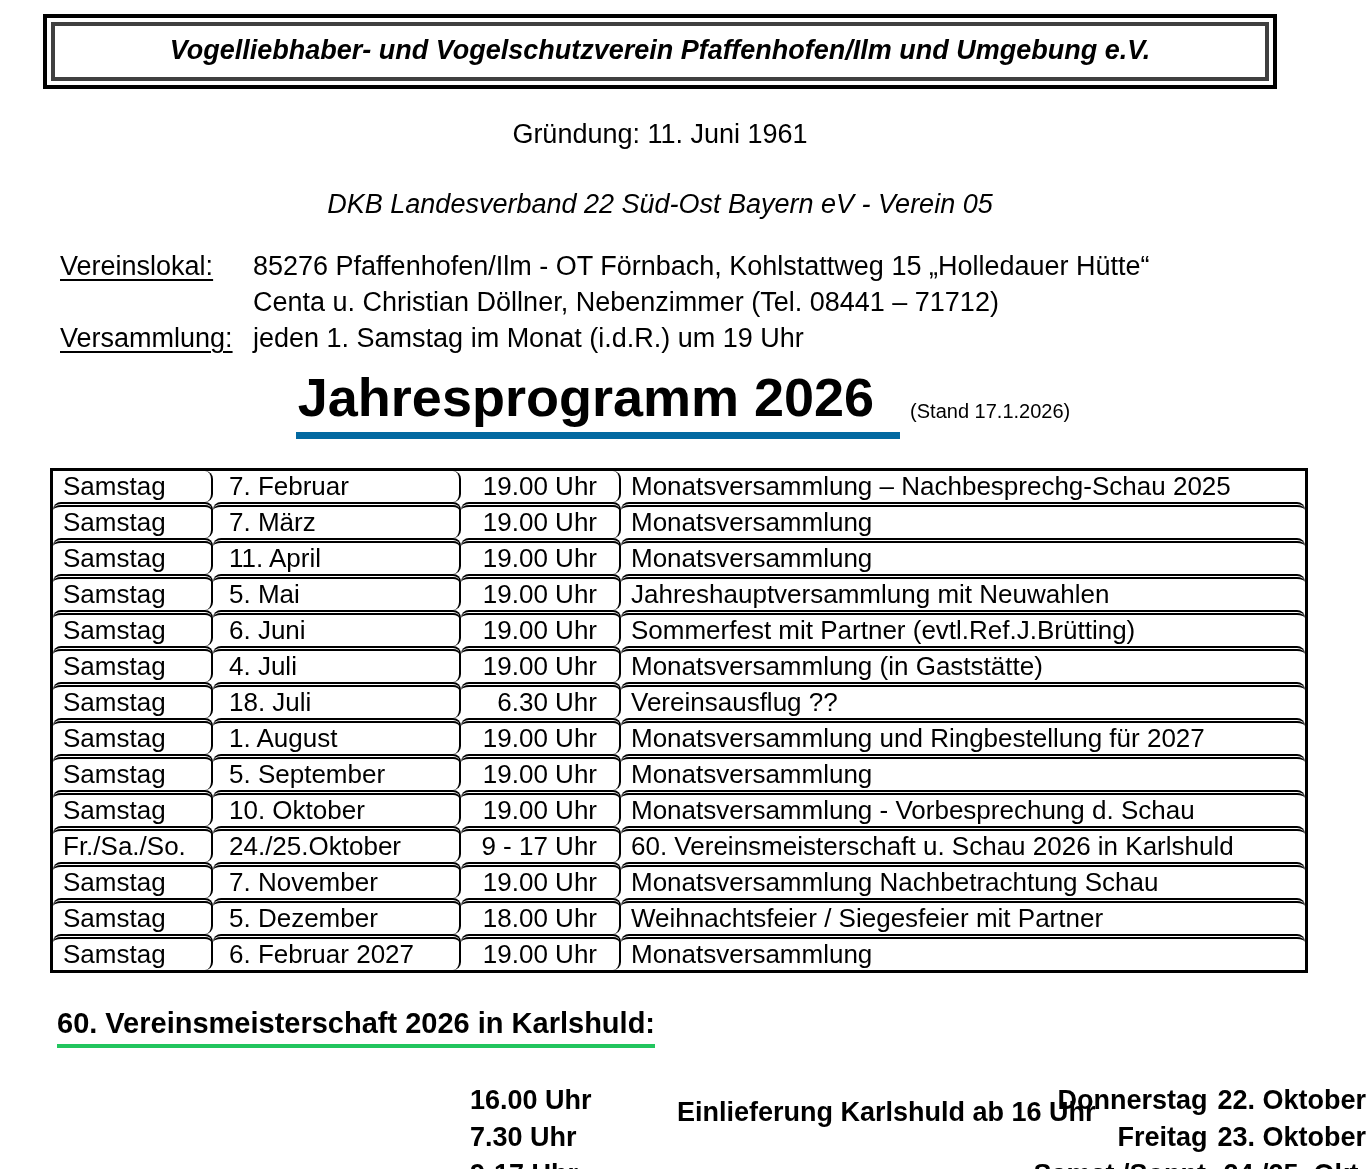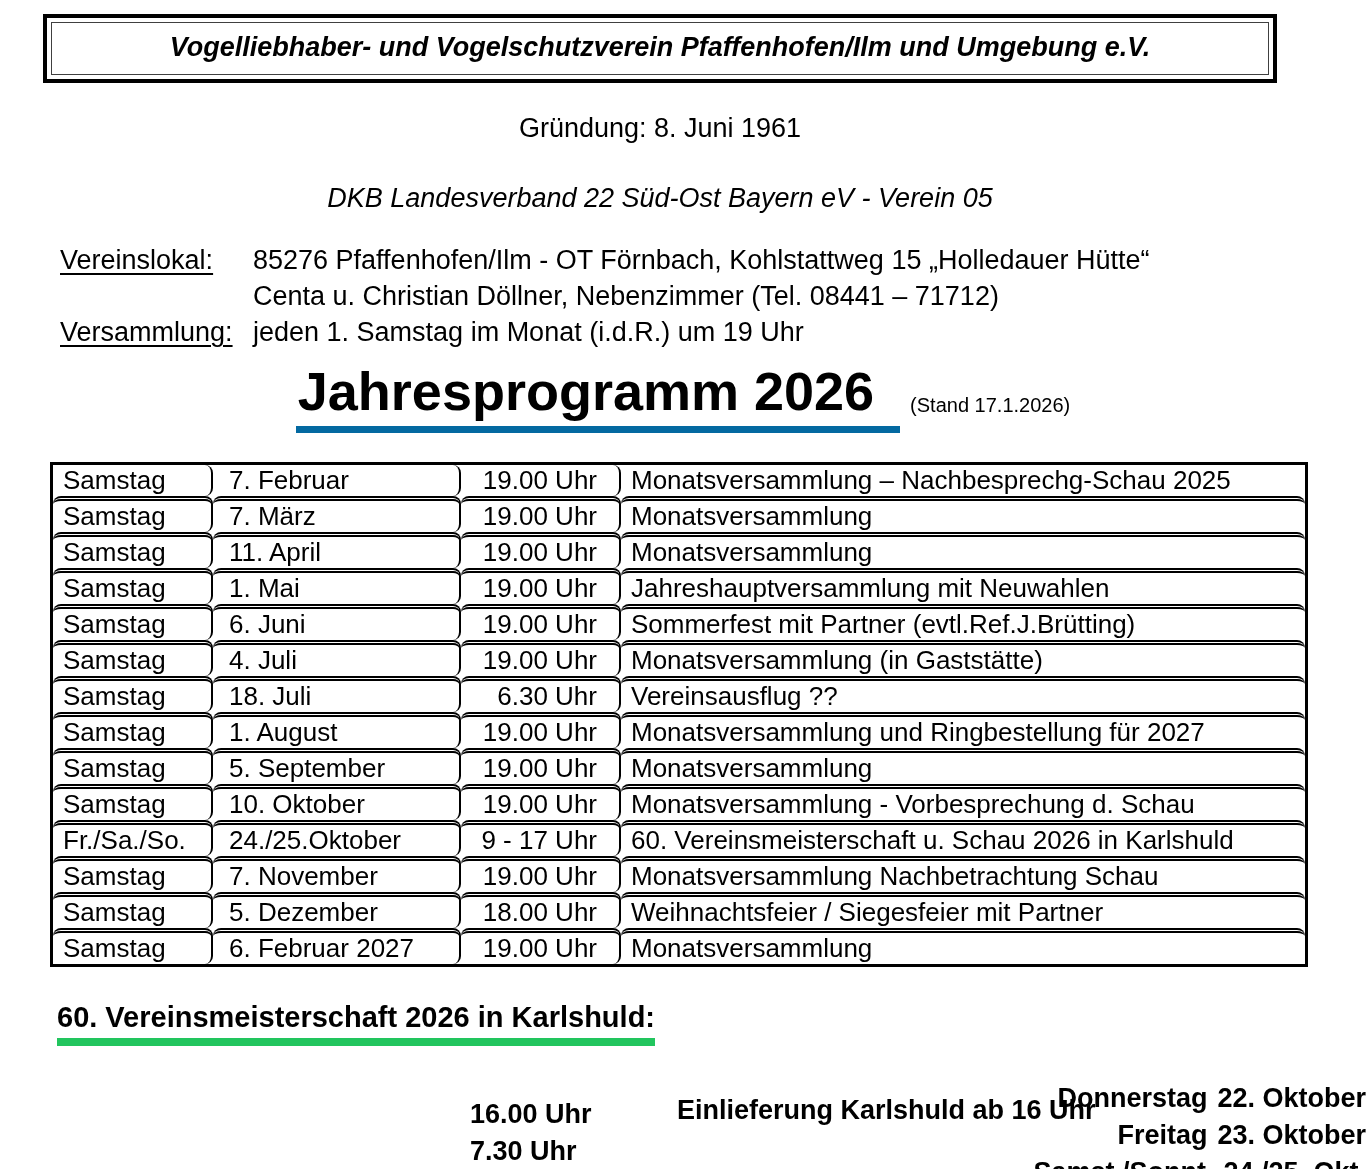--- a/index.html
+++ b/index.html
@@ -10,21 +10,21 @@
     overflow: hidden;
   }
 
   
   .title-box {
     margin: 14px 89px 0 43px;
     border: 4px solid #000;
     padding: 4px;
   }
   .title-box-inner {
-    border: 1px solid #404040;
+    border: 4px solid #404040;
     text-align: center;
     font-weight: bold;
     font-style: italic;
     font-size: 27px;
     line-height: 33px;
     padding: 8px 8px 10px 8px;
   }
 
   .center-line {
     text-align: center;
@@ -95,50 +95,50 @@
   table.program-table td.c-event { padding-left: 10px; }
 
   
   .champ-heading {
     margin: 34px 0 0 57px;
     font-size: 29px;
     font-weight: bold;
   }
   .champ-heading .u2 {
     display: inline-block;
-    border-bottom: 8px solid #22c55e;
+    border-bottom: 4px solid #22c55e;
     padding-bottom: 4px;
   }
   .champ-rows {
     margin: 34px 0 0 57px;
     font-size: 27px;
     font-weight: bold;
   }
   .champ-row {
     position: relative;
     height: 37px;
     line-height: 37px;
     white-space: nowrap;
     text-align: right;
   }
   .champ-row .cr-day  { display: inline-block; min-width: 170px; padding-right: 10px; box-sizing: border-box; }
   .champ-row .cr-date { display: inline-block; }
-  .champ-row .cr-time { position: absolute; left: 413px; top: 16px; }
+  .champ-row .cr-time { position: absolute; left: 413px; top: 0; }
   .champ-row .cr-desc { position: absolute; left: 620px; top: 0; margin-top: 12px; }
 </style>
 </head>
 <body>
 
 <div class="doc">
 
   <div class="title-box">
     <div class="title-box-inner">Vogelliebhaber- und Vogelschutzverein Pfaffenhofen/Ilm und Umgebung e.V.</div>
   </div>
 
-  <div class="center-line founding">Gründung: 8. Juni 1961</div>
+  <div class="center-line founding">Gründung: 11. Juni 1961</div>
 
   <div class="center-line association">DKB Landesverband 22 Süd-Ost Bayern eV - Verein 05</div>
 
   <div class="info-block">
     <div class="info-grid">
       <div class="info-label"><span class="label-u">Vereinslokal:</span></div>
       <div>85276 Pfaffenhofen/Ilm - OT Förnbach, Kohlstattweg 15 „Holledauer Hütte“</div>
       <div></div>
       <div>Centa u. Christian Döllner, Nebenzimmer (Tel. 08441 – 71712)</div>
       <div class="info-label"><span class="label-u">Versammlung:</span></div>
@@ -174,21 +174,21 @@
 
   <tr>
     <td class="c-day">Samstag</td>
     <td class="c-date">11. April</td>
     <td class="c-time">19.00 Uhr</td>
     <td class="c-event">Monatsversammlung</td>
   </tr>
 
   <tr>
     <td class="c-day">Samstag</td>
-    <td class="c-date">1. Mai</td>
+    <td class="c-date">5. Mai</td>
     <td class="c-time">19.00 Uhr</td>
     <td class="c-event">Jahreshauptversammlung mit Neuwahlen</td>
   </tr>
 
   <tr>
     <td class="c-day">Samstag</td>
     <td class="c-date">6. Juni</td>
     <td class="c-time">19.00 Uhr</td>
     <td class="c-event">Sommerfest mit Partner (evtl.Ref.J.Brütting)</td>
   </tr>

